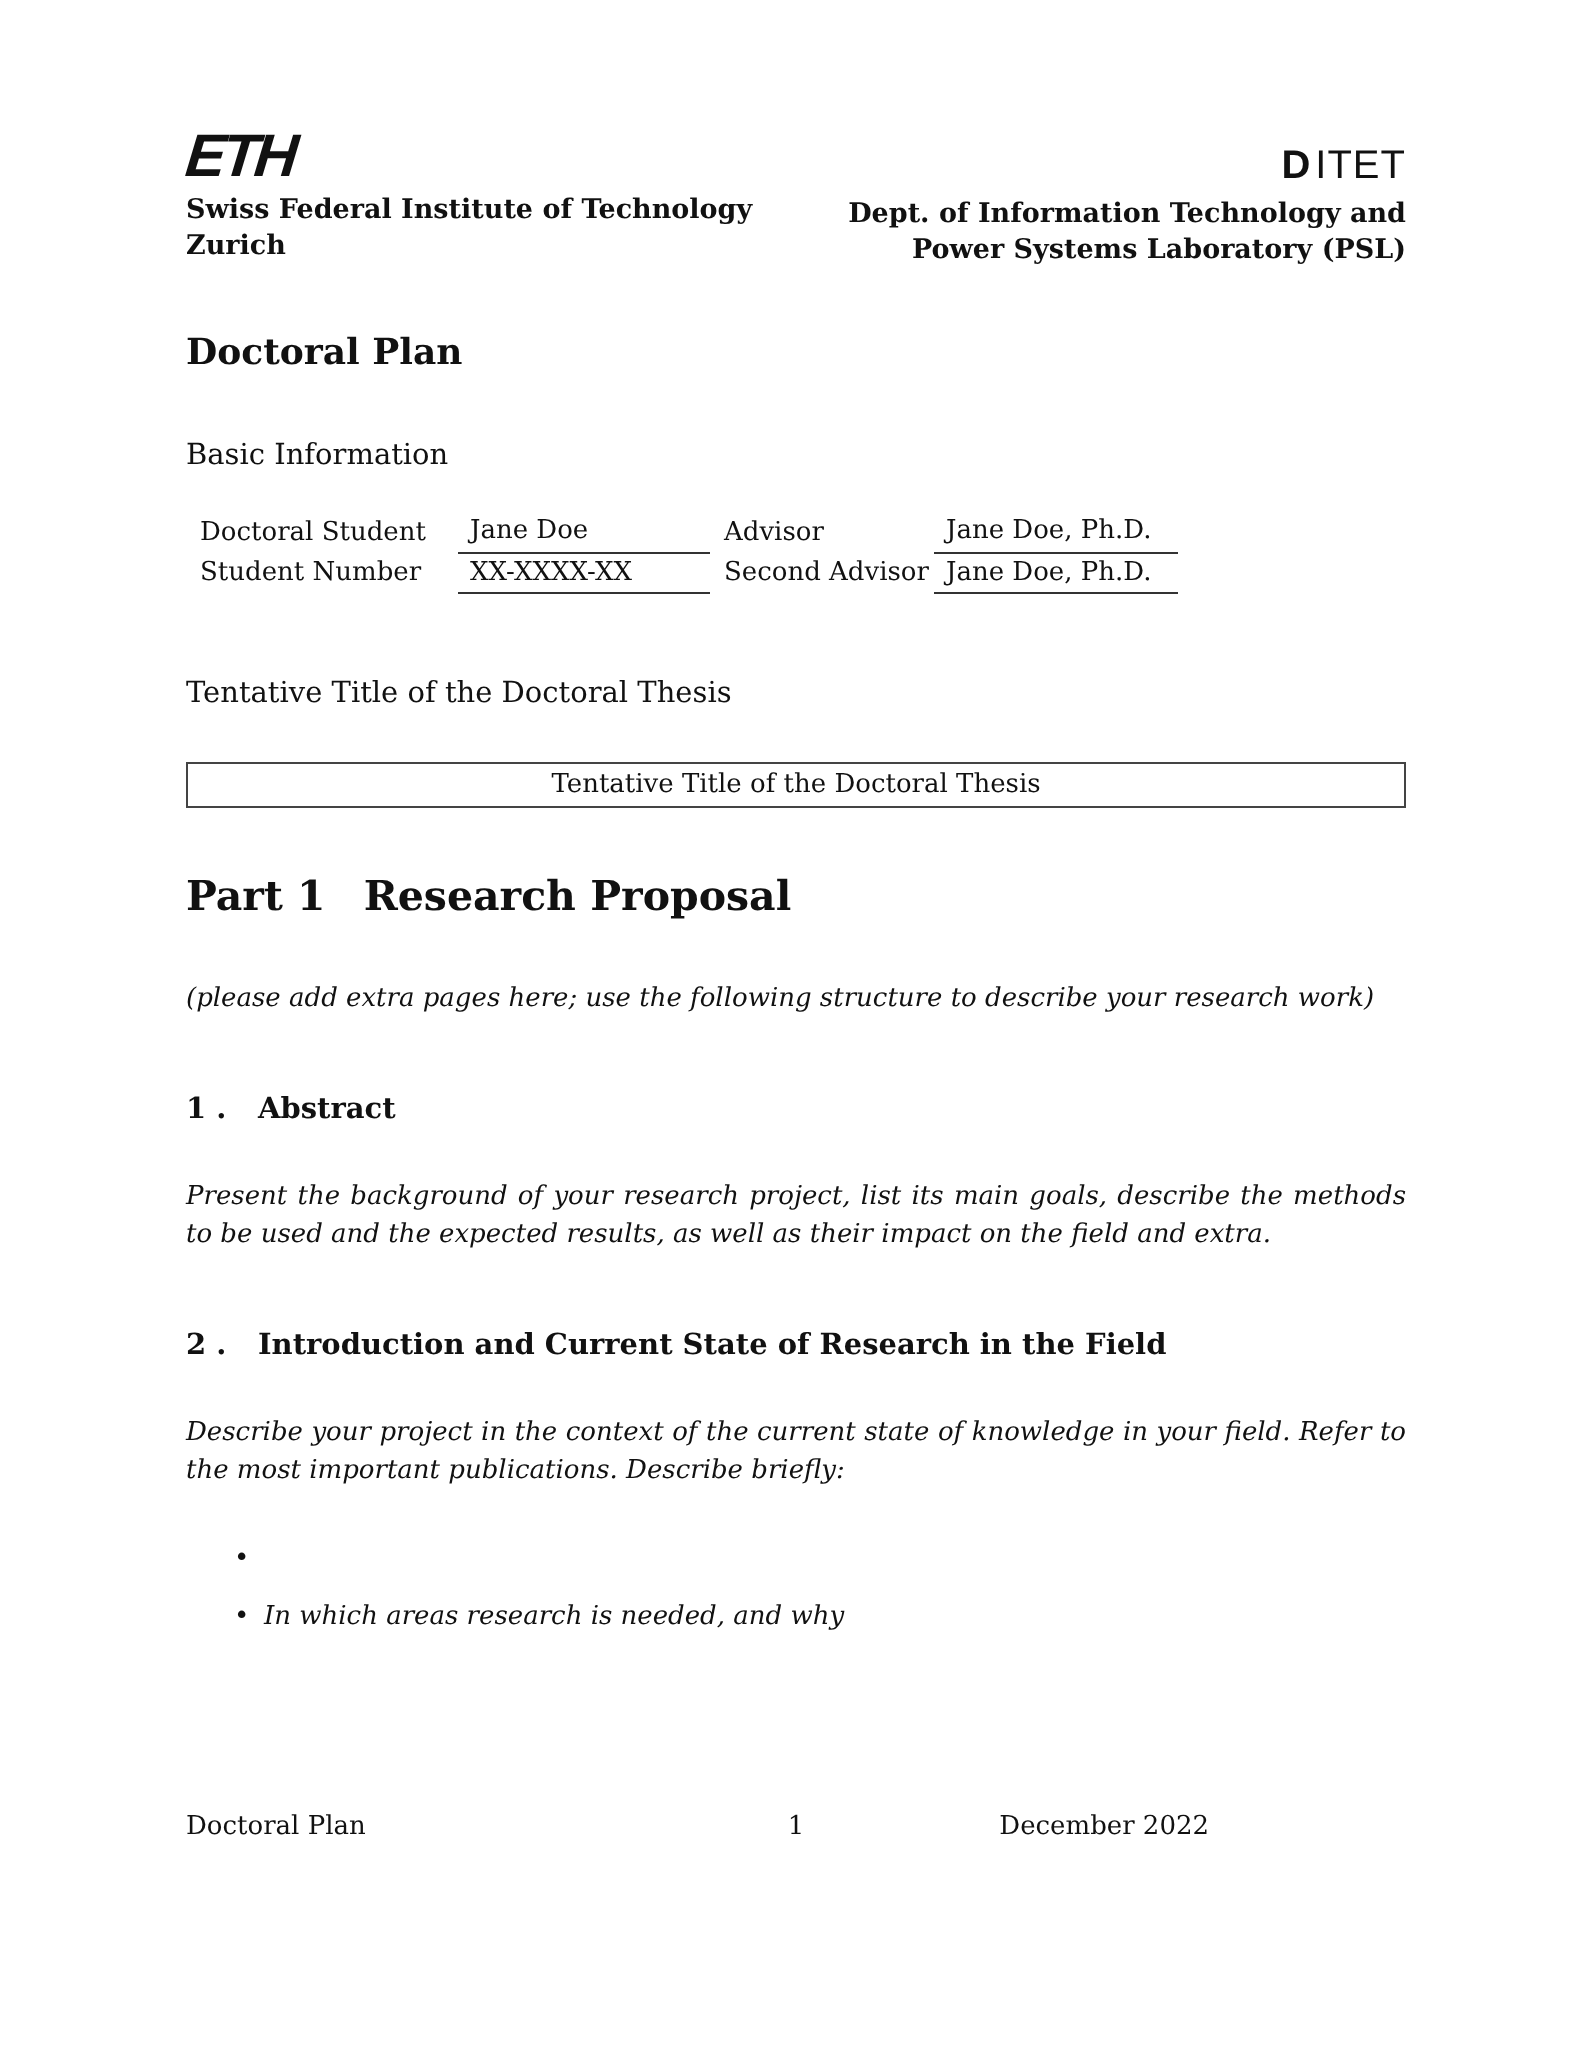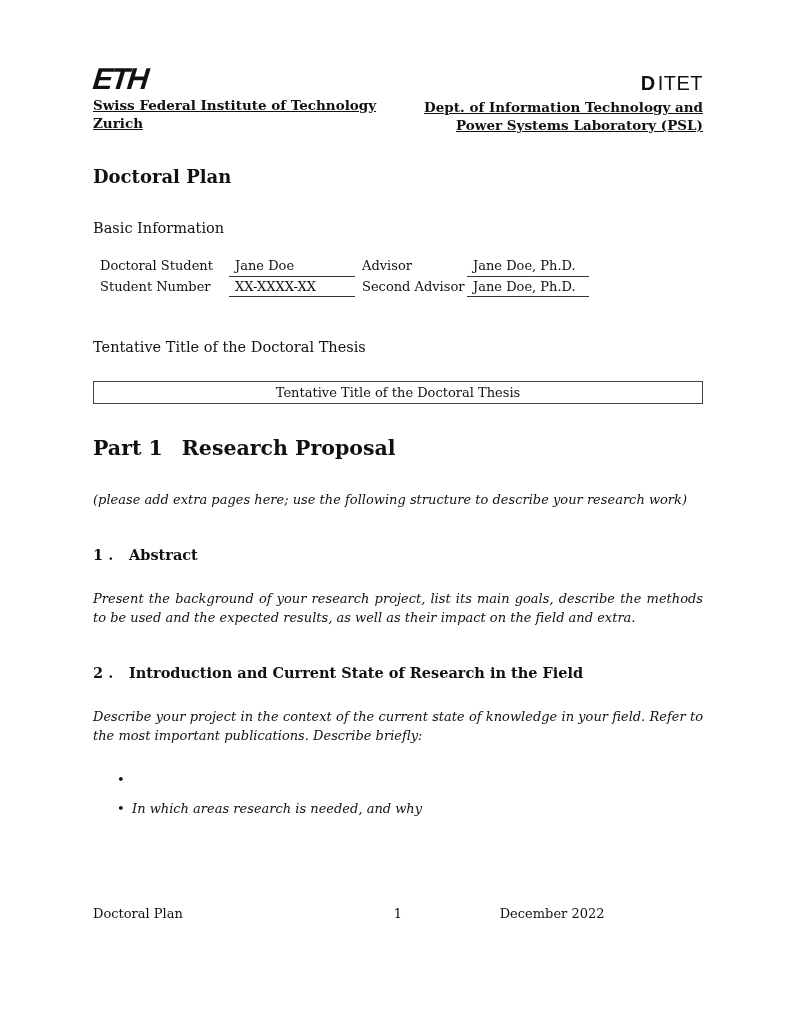--- a/index.html
+++ b/index.html
@@ -39,29 +39,29 @@
   .ditet-logo {
     font-family: Liberation Sans, sans-serif;
     font-size: 20px;
     line-height: 26px;
     letter-spacing: 0.5px;
     margin-top: 6px;
     margin-bottom: 2px;
   }
   .ditet-d { font-weight: 900; margin-right: 2px; }
   .ditet-itet { font-weight: 500; }
-  .inst-line { font-weight: bold; font-size: 13.5px; line-height: 18px; text-decoration: underline; }
+  .inst-line { font-weight: bold; font-size: 13.5px; line-height: 18px; }
 
   
   .doc-title { font-weight: bold; font-size: 18px; margin-top: 32px; }
   .sub-heading { font-weight: normal; font-size: 14.5px; margin-top: 33px; }
 
   
   .info-table { margin-top: 20px; padding-left: 7px; }
-  .info-row { display: flex; line-height: 19.5px; }
+  .info-row { display: flex; line-height: 19.5px; align-items: center; }
   .info-label-l { width: 129px; }
   .info-value-l { width: 126px; border-bottom: 1px solid #333; padding-left: 6px; }
   .info-label-r { width: 105px; margin-left: 7px; }
   .info-value-r { width: 122px; border-bottom: 1px solid #333; padding-left: 6px; }
 
   
   .title-heading { margin-top: 42px; }
   .title-box {
     margin-top: 26px;
     border: 1px solid #444;

